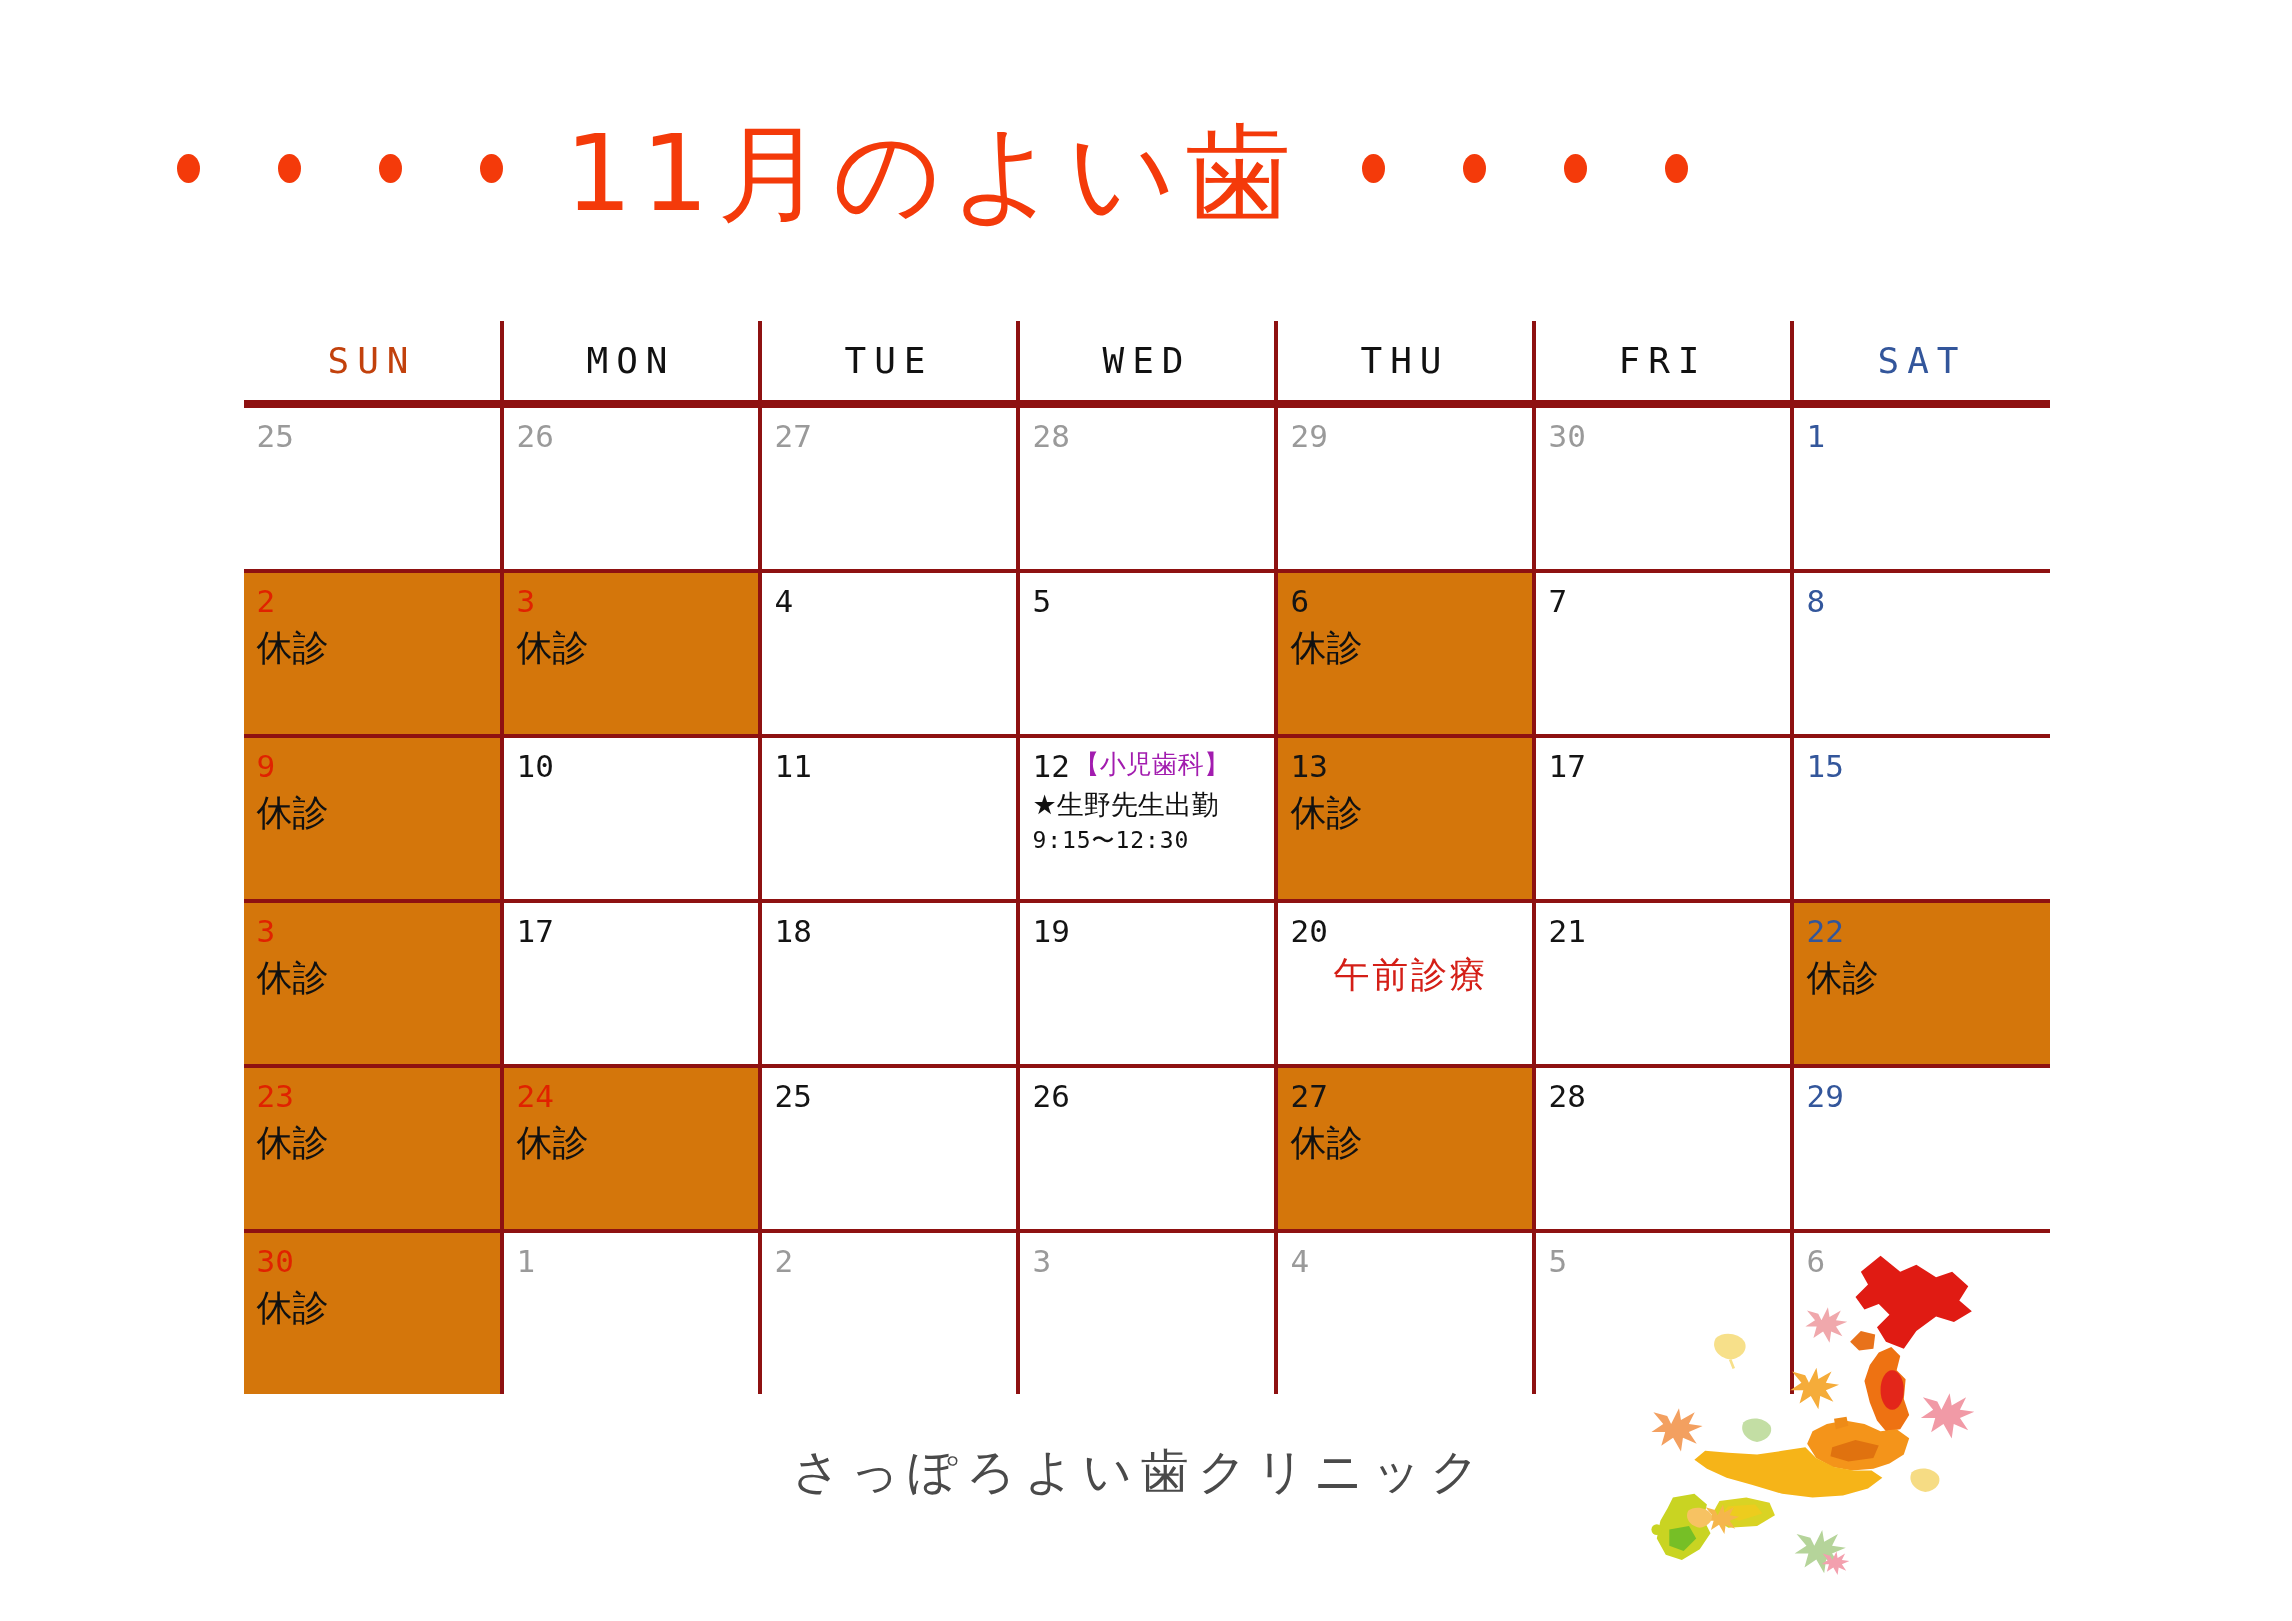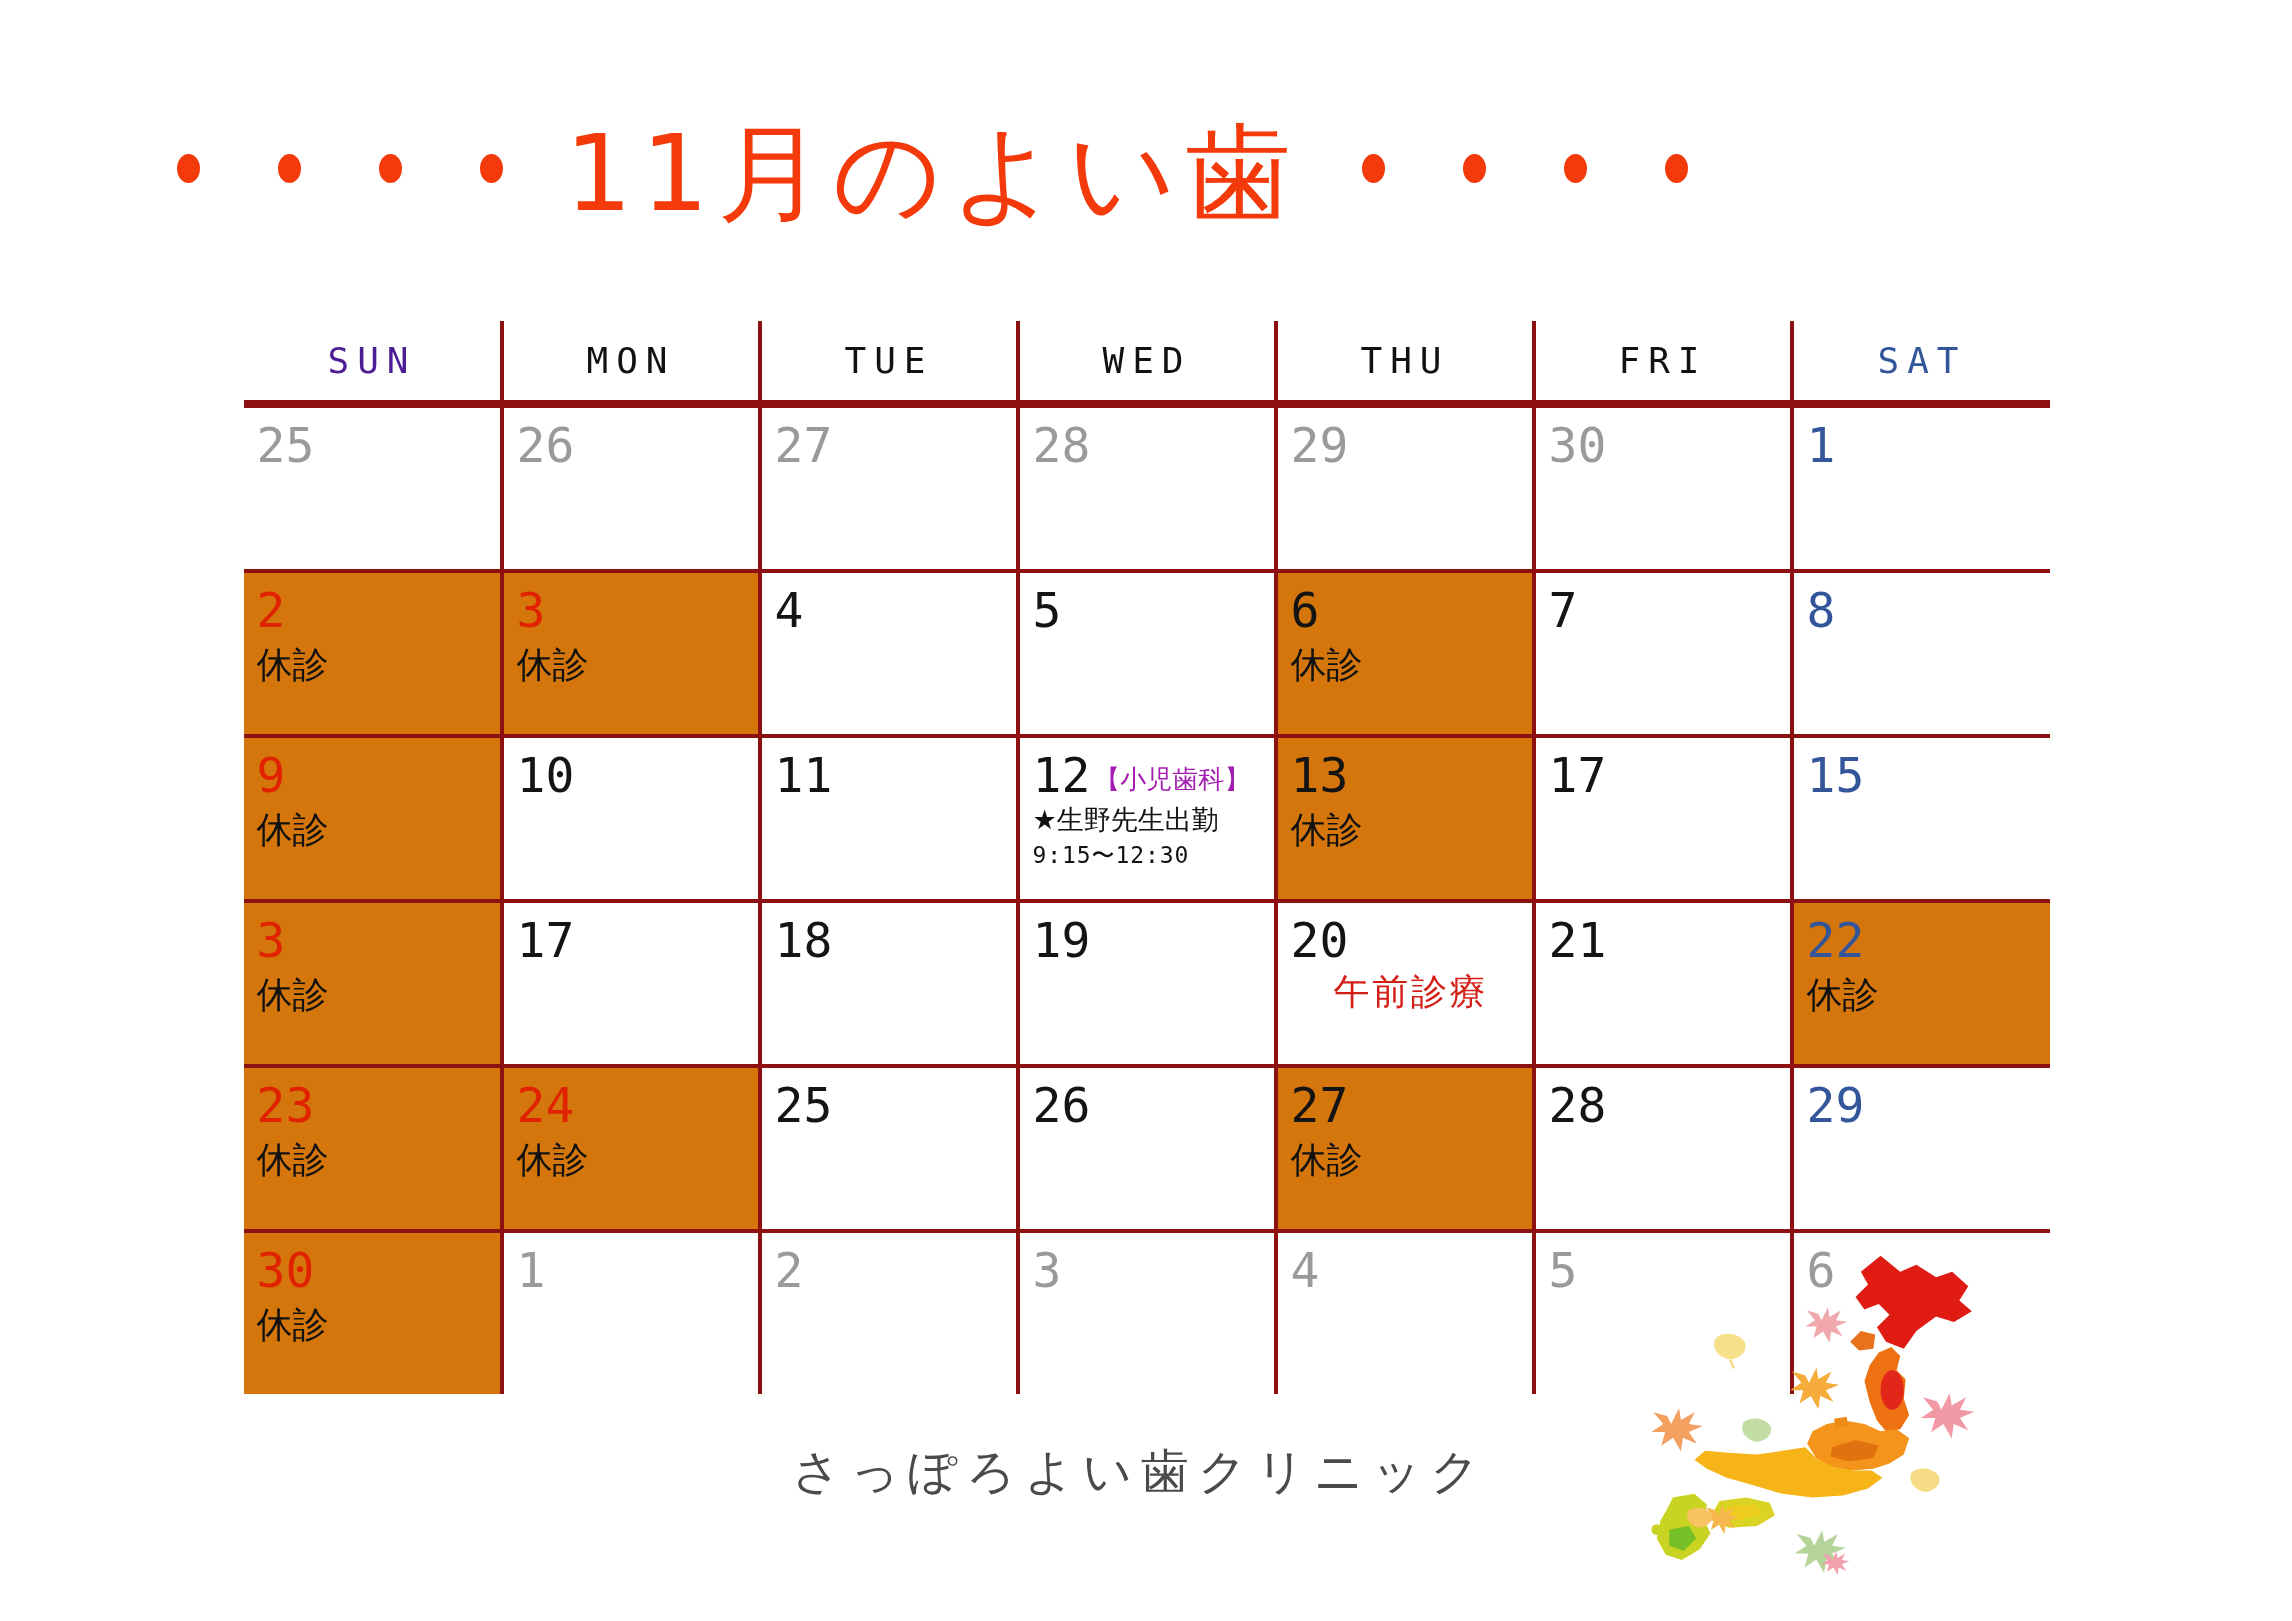--- a/index.html
+++ b/index.html
@@ -75,21 +75,21 @@
     border: none;
     border-right: 4.5px solid #8E1111;
     border-bottom: 8px solid #8E1111;
     font-family: "DejaVu Sans Mono", "Liberation Mono", monospace;
     font-size: 36px;
     font-weight: 400;
     letter-spacing: 8px;
     color: #111111;
   }
   thead th:last-child { border-right: none; }
-  thead th.sun { color: #4c1d95; }
+  thead th.sun { color: #c2410c; }
   thead th.sat { color: #33569B; }
 
   
   tbody td {
     height: 161px;
     padding: 0;
     vertical-align: top;
     border-right: 4.5px solid #8E1111;
     border-bottom: 4.5px solid #8E1111;
     background: #ffffff;
@@ -99,21 +99,21 @@
   tbody tr:last-child td { border-bottom: none; }
   tbody td.closed { background: #D4760B; }
 
   .cellinner {
     padding: 12.5px 0 0 12.5px;
     height: 100%;
     box-sizing: border-box;
   }
   .daynum {
     font-family: "DejaVu Sans Mono", "Liberation Mono", monospace;
-    font-size: 48px;
+    font-size: 31px;
     font-weight: 400;
     line-height: 1;
     color: #141414;
     display: inline-block;
   }
   .daynum.sun  { color: #E02200; }
   .daynum.sat  { color: #33569B; }
   .daynum.muted{ color: #9A9A9A; }
 
   .note {

